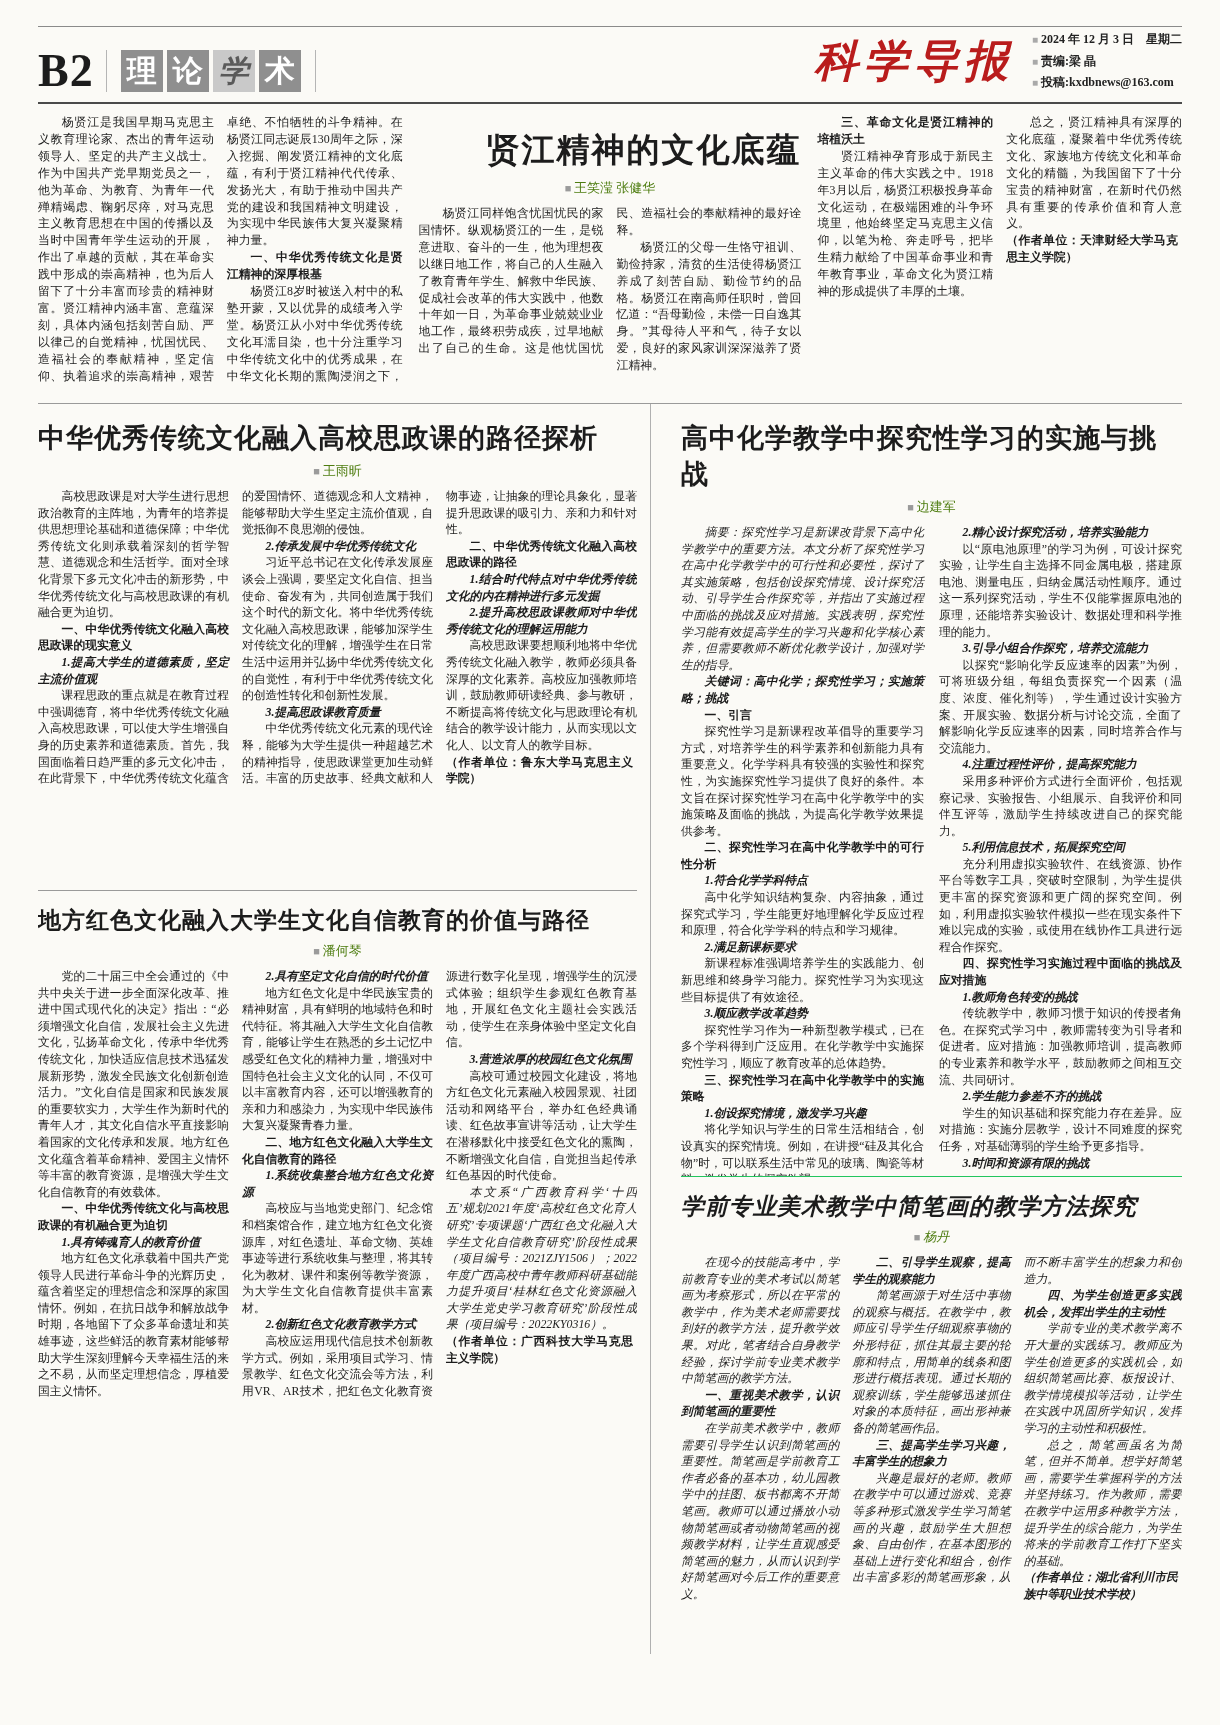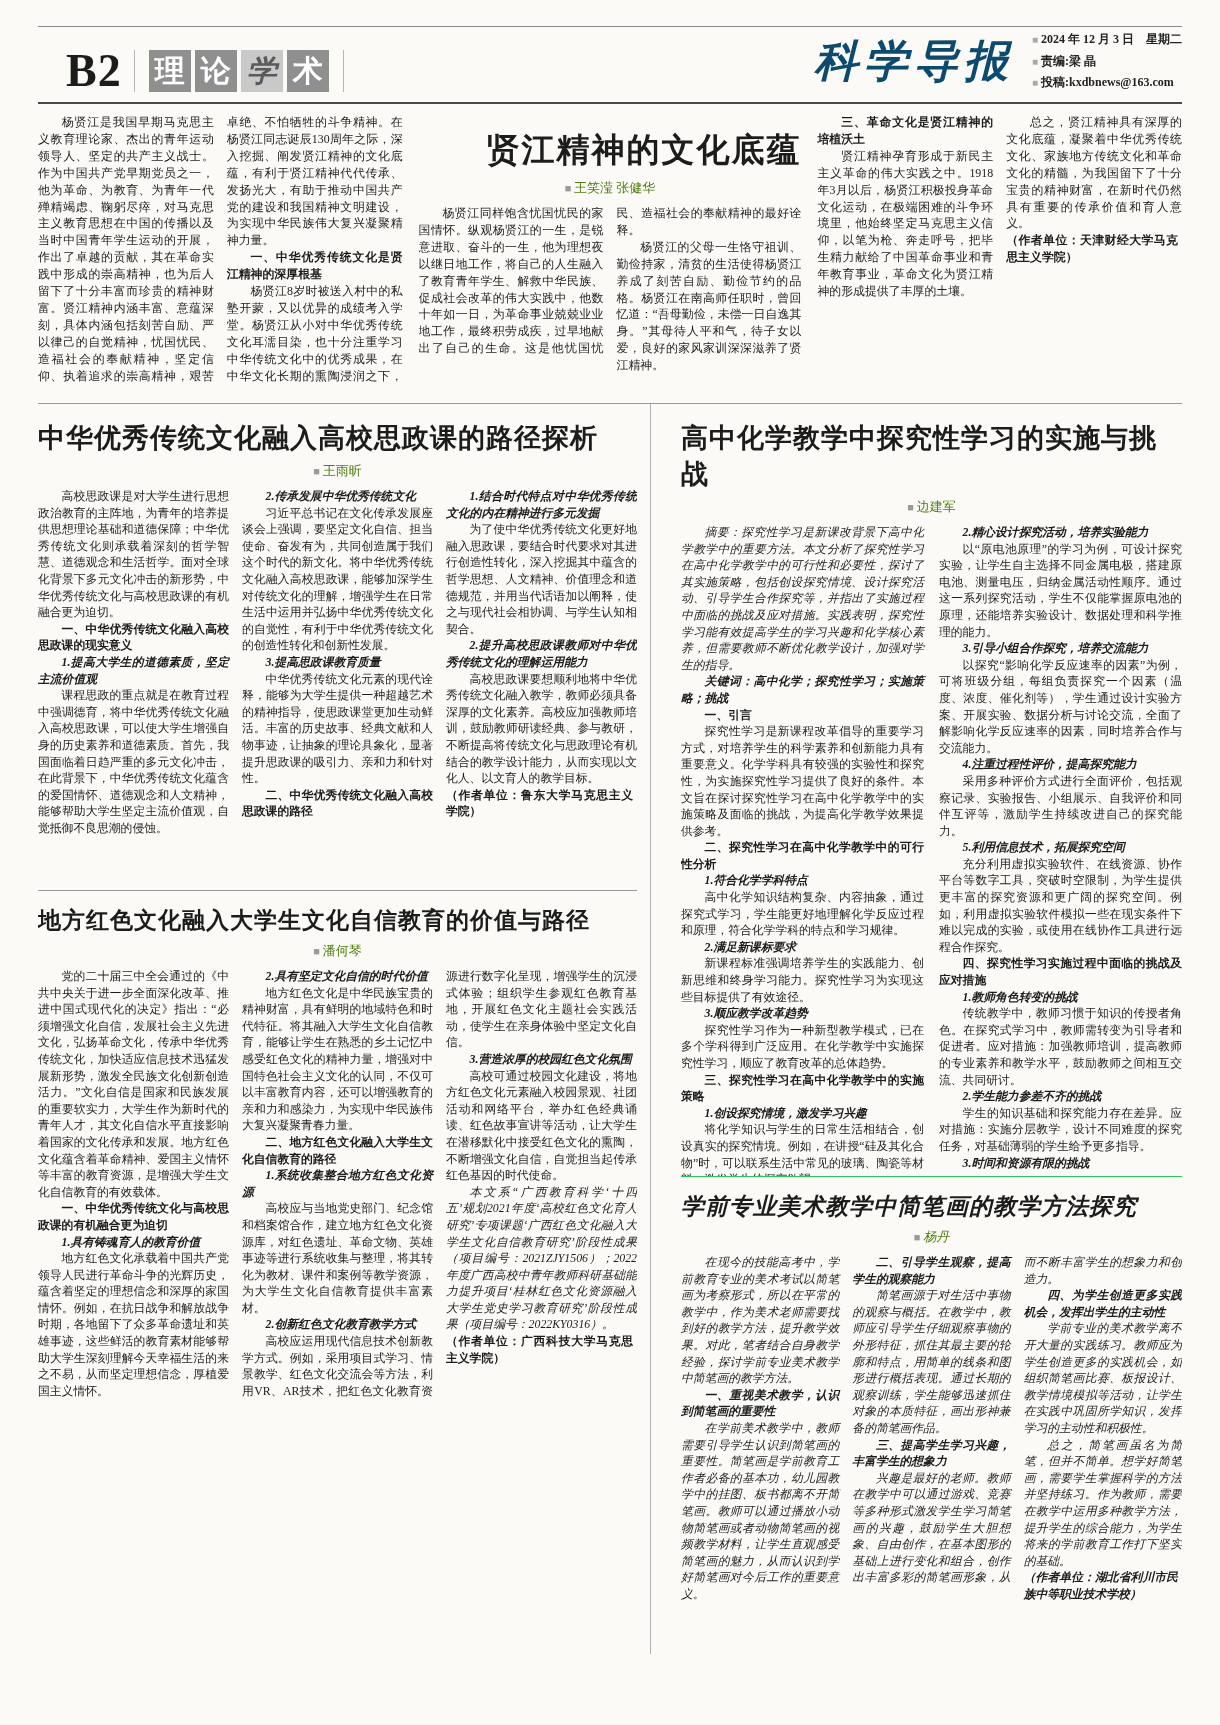--- a/index.html
+++ b/index.html
@@ -1,26 +1,26 @@
 <!DOCTYPE html>
 <html><head>
 <meta charset="utf-8">
 <style>
   html,body{margin:0;padding:0;}
   body{background:#e9e7e2;font-family:"Liberation Serif","DejaVu Serif",serif;color:#1c1c1c;}
   .page{width:1220px;height:1725px;margin:0 auto;background:#fbfaf6;box-sizing:border-box;padding:26px 38px 16px;overflow:hidden;}
   
   .hdr{display:flex;justify-content:space-between;align-items:flex-end;border-top:1px solid #8a8a8a;border-bottom:2px solid #4a4a4a;padding:6px 0 8px;height:78px;box-sizing:border-box;}
-  .hdr-left{display:flex;align-items:center;gap:12px;margin-left:28px;}
+  .hdr-left{display:flex;align-items:center;gap:12px;}
   .page-label{font-size:46px;font-weight:bold;font-family:"Liberation Serif",serif;letter-spacing:1px;line-height:1;}
   .logo-boxes{display:flex;gap:4px;padding:0 14px;border-left:1px solid #b5b5b5;border-right:1px solid #b5b5b5;}
   .logo-box{width:42px;height:42px;background:#8f8f8f;color:#ffffff;font-family:"Liberation Sans","DejaVu Sans",sans-serif;font-weight:bold;font-size:30px;display:flex;align-items:center;justify-content:center;}
   .logo-box.callig{background:#c9c9c9;color:#5a5a5a;font-style:italic;font-family:"Liberation Serif",serif;}
   .hdr-right{display:flex;align-items:center;gap:18px;}
-  .masthead{font-size:44px;font-weight:bold;font-style:italic;color:#0c4a6e;letter-spacing:6px;font-family:"Liberation Serif",serif;line-height:1;}
+  .masthead{font-size:44px;font-weight:bold;font-style:italic;color:#b91c1c;letter-spacing:6px;font-family:"Liberation Serif",serif;line-height:1;}
   .hdr-info{font-size:12px;font-weight:bold;line-height:1.8;color:#222;}
   .hdr-info .sq{color:#a9a9a9;margin-right:3px;font-size:10px;}
   
   .a1{height:300px;box-sizing:border-box;display:flex;gap:16px;padding:10px 0 10px;border-bottom:1px solid #9a9a9a;}
   .a1 .flowcol{flex:1;column-count:2;column-gap:13px;overflow:hidden;height:100%;}
   .a1-mid{flex:1.05;display:flex;flex-direction:column;}
   .a1-title{text-align:right;font-family:"Liberation Sans","DejaVu Sans",sans-serif;font-weight:bold;font-size:33px;letter-spacing:2px;padding:14px 0 6px;}
   .author-line{text-align:center;font-size:13px;padding-bottom:8px;color:#4d7c0f;}
   .author-line::before{content:"■ ";color:#9a9a9a;font-size:11px;}
   .a1-mid-body{flex:1;column-count:2;column-gap:13px;overflow:hidden;}
@@ -111,21 +111,20 @@
             <p class="b-p">高校思政课是对大学生进行思想政治教育的主阵地，为青年的培养提供思想理论基础和道德保障；中华优秀传统文化则承载着深刻的哲学智慧、道德观念和生活哲学。面对全球化背景下多元文化冲击的新形势，中华优秀传统文化与高校思政课的有机融合更为迫切。</p>
             <p class="b-h">一、中华优秀传统文化融入高校思政课的现实意义</p>
             <p class="b-s">1.提高大学生的道德素质，坚定主流价值观</p>
             <p class="b-p">课程思政的重点就是在教育过程中强调德育，将中华优秀传统文化融入高校思政课，可以使大学生增强自身的历史素养和道德素质。首先，我国面临着日趋严重的多元文化冲击，在此背景下，中华优秀传统文化蕴含的爱国情怀、道德观念和人文精神，能够帮助大学生坚定主流价值观，自觉抵御不良思潮的侵蚀。</p>
             <p class="b-s">2.传承发展中华优秀传统文化</p>
             <p class="b-p">习近平总书记在文化传承发展座谈会上强调，要坚定文化自信、担当使命、奋发有为，共同创造属于我们这个时代的新文化。将中华优秀传统文化融入高校思政课，能够加深学生对传统文化的理解，增强学生在日常生活中运用并弘扬中华优秀传统文化的自觉性，有利于中华优秀传统文化的创造性转化和创新性发展。</p>
             <p class="b-s">3.提高思政课教育质量</p>
             <p class="b-p">中华优秀传统文化元素的现代诠释，能够为大学生提供一种超越艺术的精神指导，使思政课堂更加生动鲜活。丰富的历史故事、经典文献和人物事迹，让抽象的理论具象化，显著提升思政课的吸引力、亲和力和针对性。</p>
             <p class="b-h">二、中华优秀传统文化融入高校思政课的路径</p>
             <p class="b-s">1.结合时代特点对中华优秀传统文化的内在精神进行多元发掘</p>
-            <p class="b-p">为了使中华优秀传统文化更好地融入思政课，要结合时代要求对其进行创造性转化，深入挖掘其中蕴含的哲学思想、人文精神、价值理念和道德规范，并用当代话语加以阐释，使之与现代社会相协调、与学生认知相契合。</p>
             <p class="b-s">2.提升高校思政课教师对中华优秀传统文化的理解运用能力</p>
             <p class="b-p">高校思政课要想顺利地将中华优秀传统文化融入教学，教师必须具备深厚的文化素养。高校应加强教师培训，鼓励教师研读经典、参与教研，不断提高将传统文化与思政理论有机结合的教学设计能力，从而实现以文化人、以文育人的教学目标。</p>
             <p class="b-end">（作者单位：鲁东大学马克思主义学院）</p>
           </div>
       </div>
 
       <div class="art a4">
         <div class="art-title t-md">地方红色文化融入大学生文化自信教育的价值与路径</div>
         <div class="author-line">潘何琴</div>
         <div class="body3">

